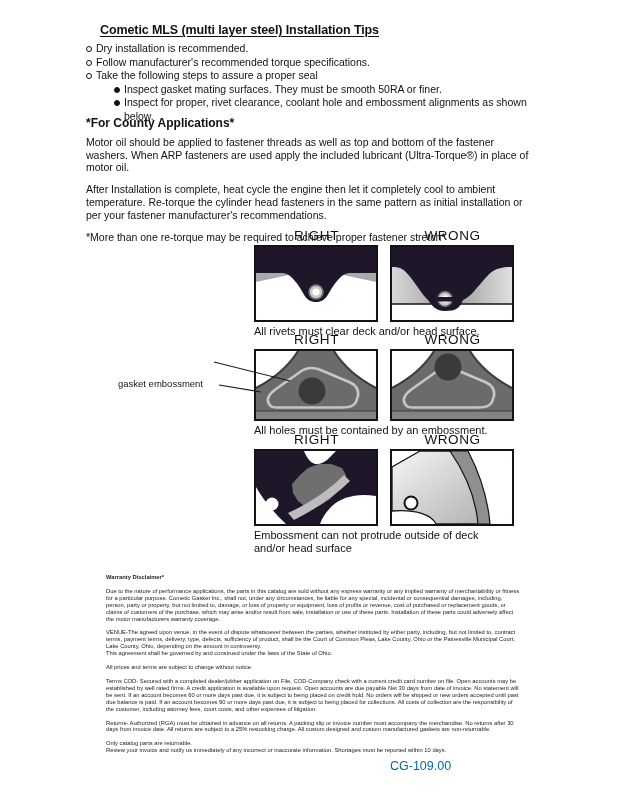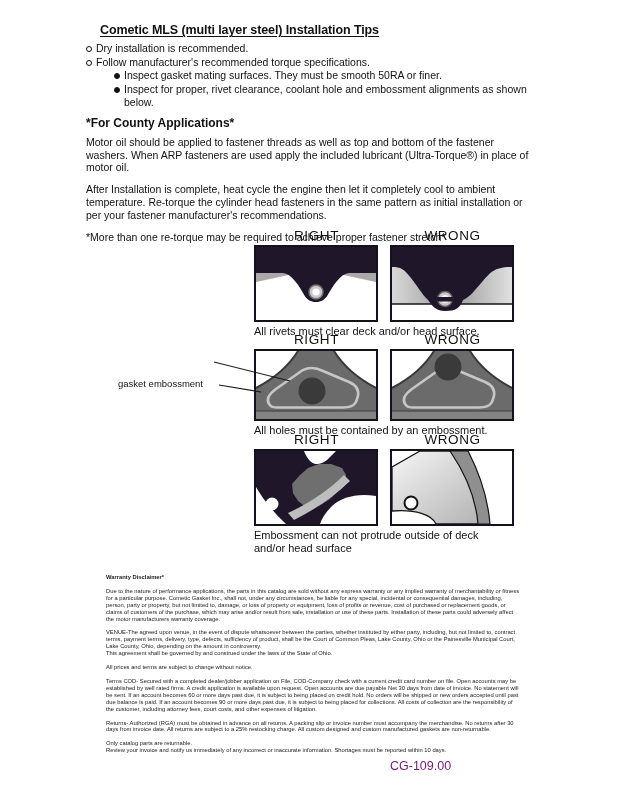--- a/index.html
+++ b/index.html
@@ -30,36 +30,40 @@
   .fig-caption{width:100%;margin-top:3px;font-size:11px;line-height:13px;color:#141414;white-space:pre-line;}
   .diagram-label{position:absolute;text-align:right;font-size:9.5px;line-height:11.5px;color:#141414;white-space:pre-line;}
   .label-coolant{left:86px;top:341px;width:126px;}
   .label-embossment{left:74px;top:378px;width:129px;}
   .leader-overlay{position:absolute;left:0;top:0;width:618px;height:800px;pointer-events:none;}
   
   .legal{position:absolute;left:106px;top:574px;width:416px;font-size:5.8px;line-height:6.9px;color:#222;}
   .legal-heading{font-weight:bold;margin:0 0 7px 0;}
   .legal p{margin:0 0 7px 0;white-space:pre-line;}
   
-  .footer-code{position:absolute;left:390px;top:759px;font-size:12.5px;color:#701a75;}
+  .footer-code{position:absolute;left:390px;top:759px;font-size:12.5px;color:#0369a1;}
 </style>
 </head>
 <body>
 
 <div class="page">
 
   <div class="intro">
     <div class="title-row"><span class="doc-title">Cometic MLS (multi layer steel) Installation Tips</span></div>
     <div class="bullet-row">
       <span class="marker"></span>
       <span>Dry installation is recommended.</span>
     </div>
     <div class="bullet-row">
       <span class="marker"></span>
       <span>Follow manufacturer's recommended torque specifications.</span>
+    </div>
+    <div class="bullet-row">
+      <span class="marker"></span>
+      <span>Take the following steps to assure a proper seal</span>
     </div>
     <div class="bullet-row sub">
       <span class="marker filled"></span>
       <span>Inspect gasket mating surfaces.  They must be smooth 50RA or finer.</span>
     </div>
     <div class="bullet-row sub">
       <span class="marker filled"></span>
       <span>Inspect for proper, rivet clearance, coolant hole and embossment alignments as shown below.</span>
     </div>
   </div>

